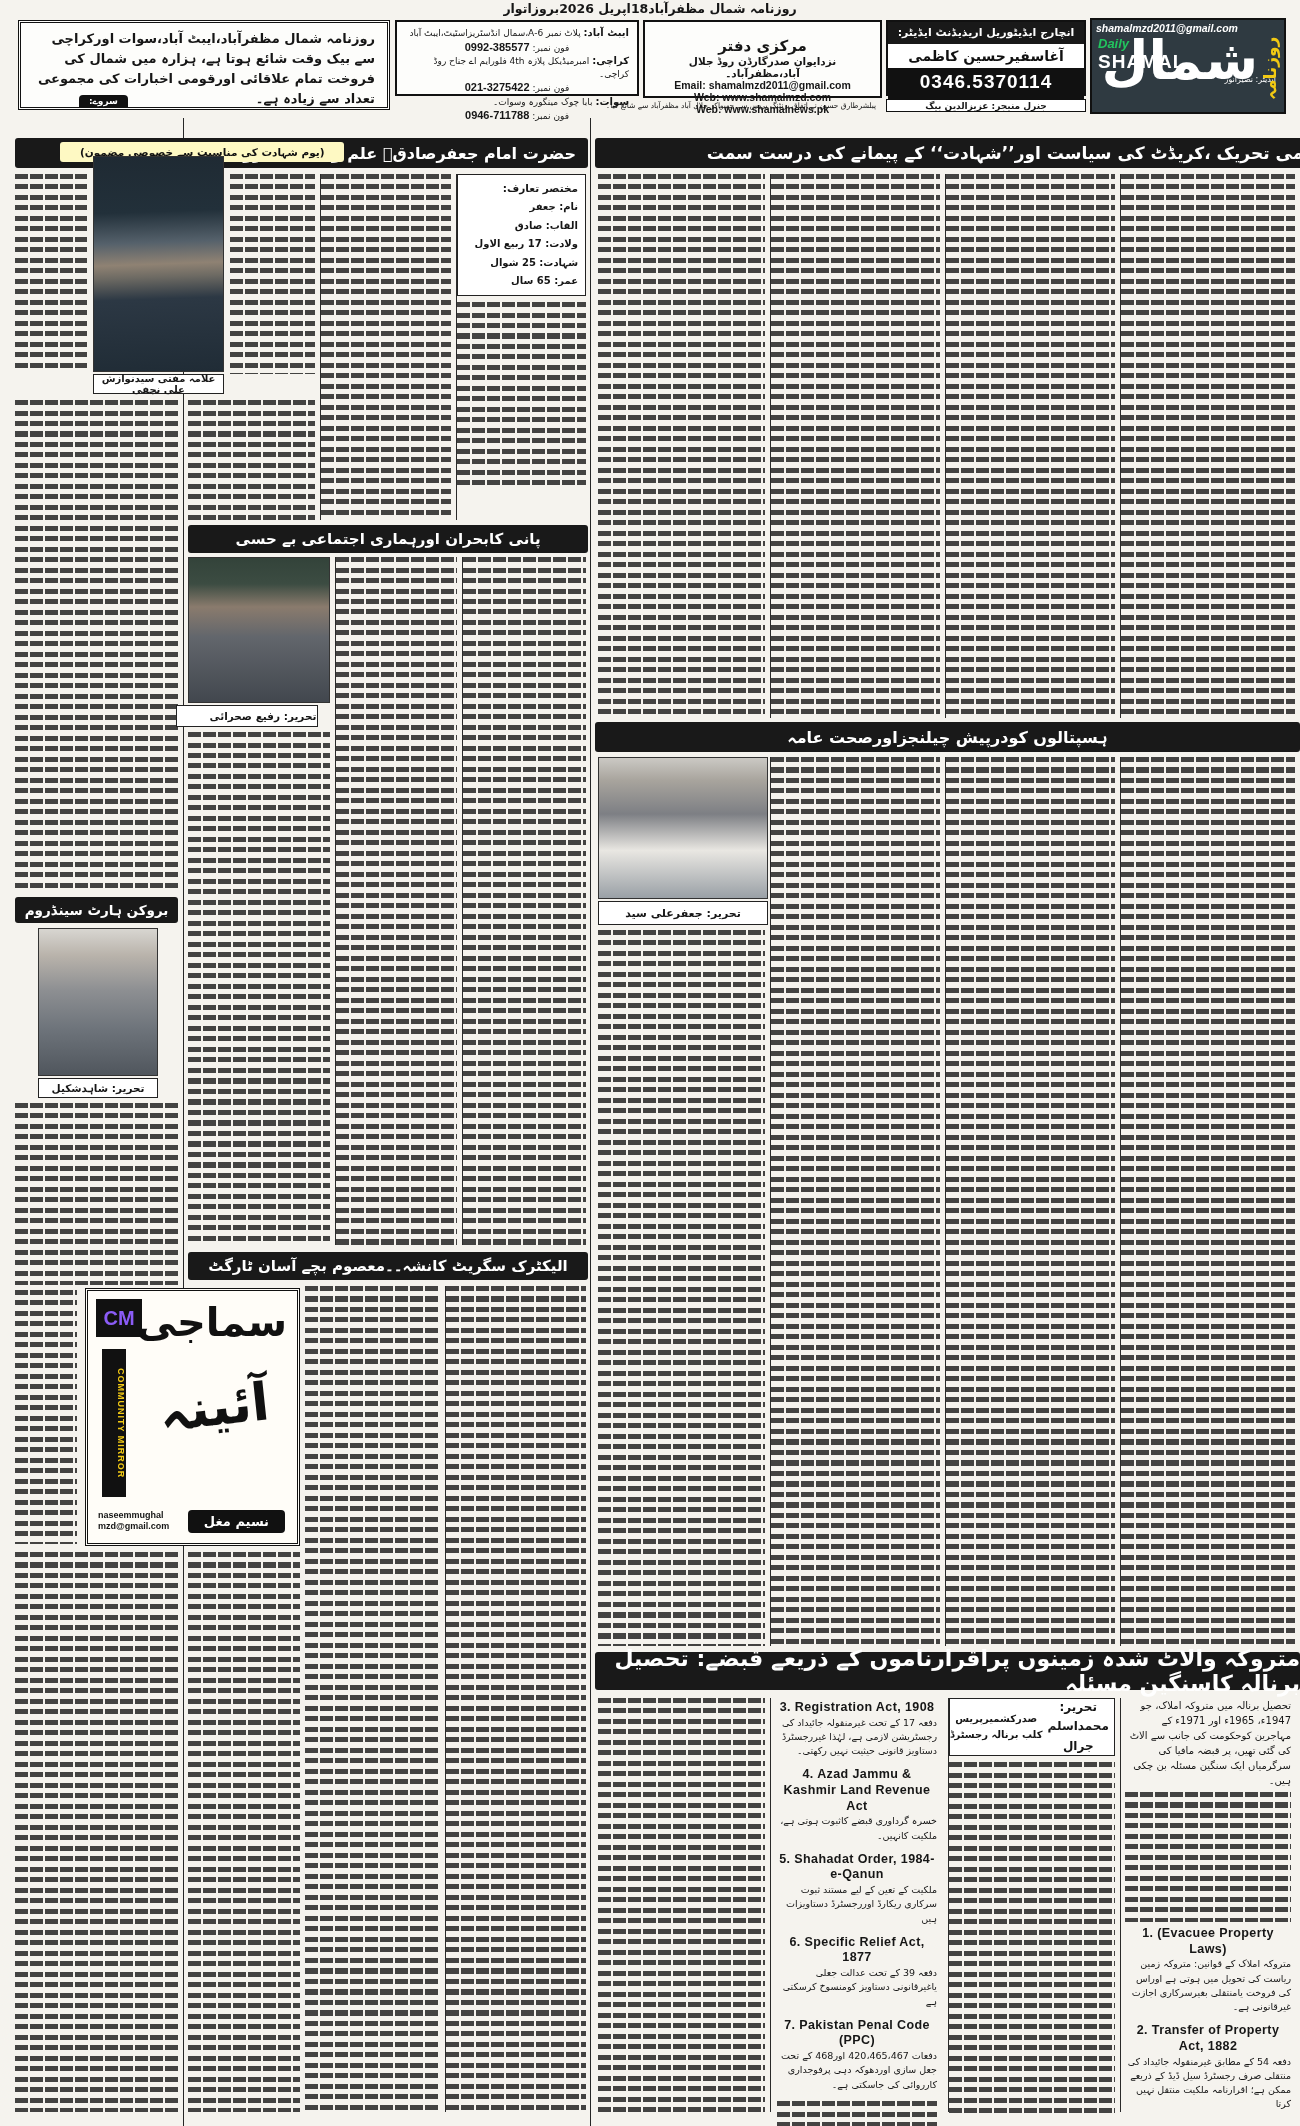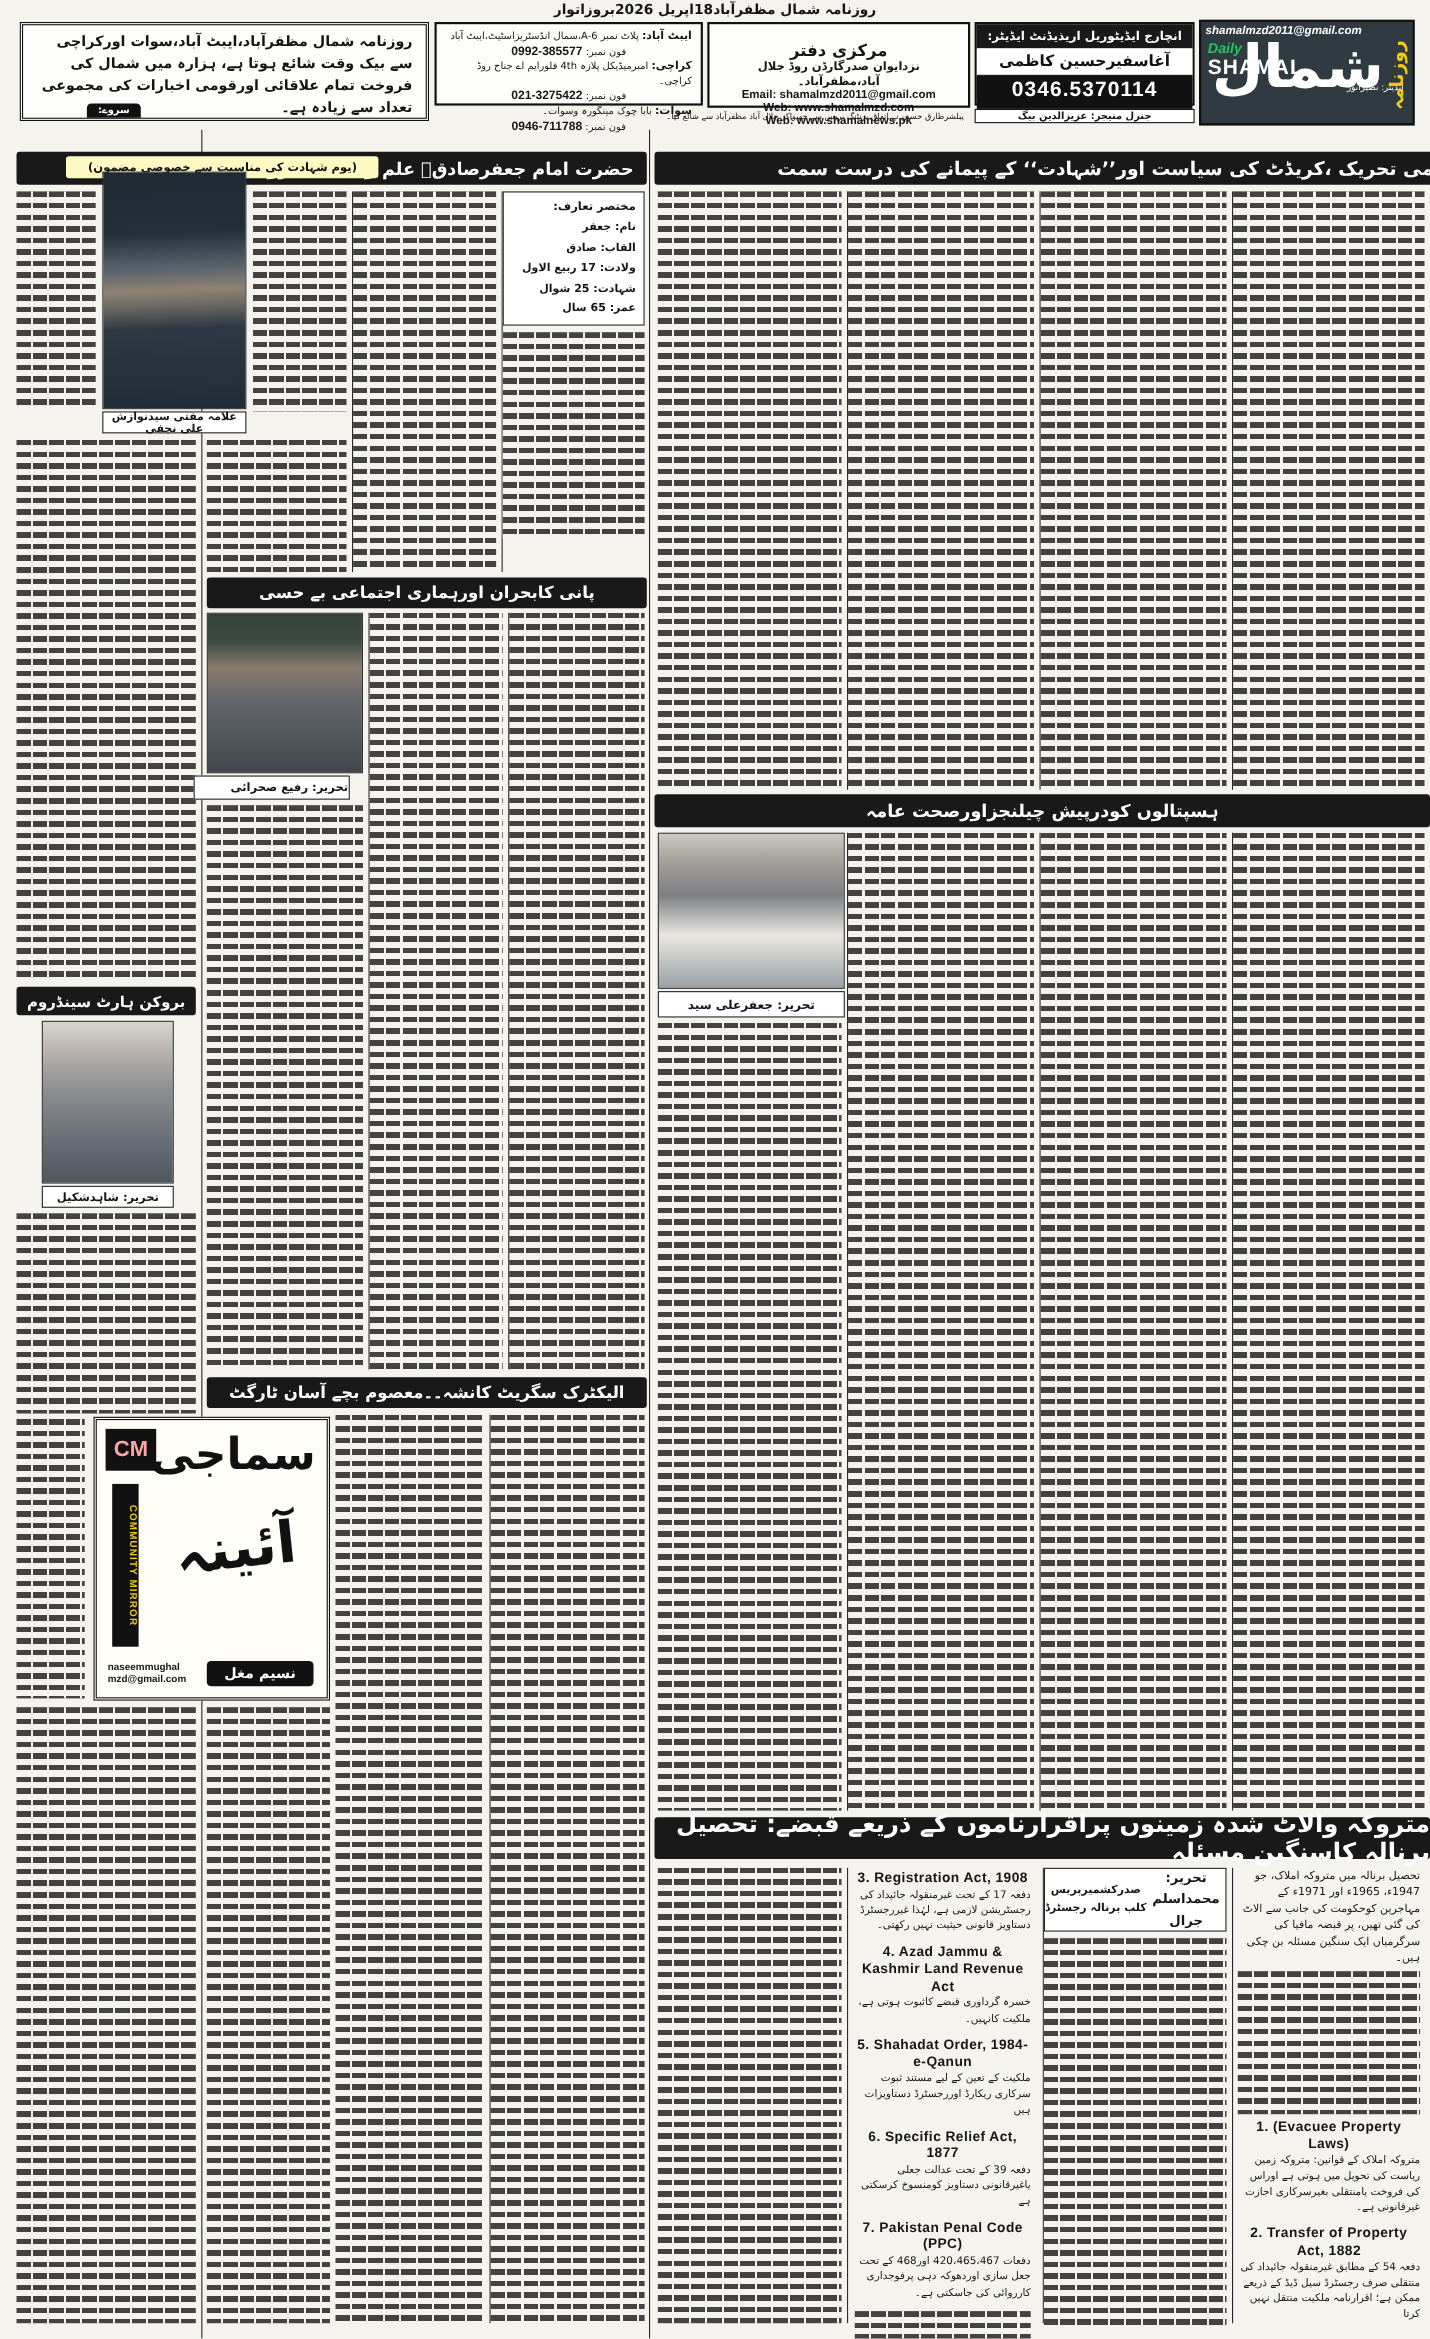--- a/index.html
+++ b/index.html
@@ -95,21 +95,21 @@
 <div class="abs bar urdu" style="left:15px;top:897px;width:163px;height:26px;">
   <span style="font-size:13.5px;">بروکن ہارٹ سینڈروم</span>
 </div>
 <div class="abs photo" style="left:38px;top:928px;width:120px;height:148px;background:linear-gradient(180deg,#d8d6d1 0%,#b9b3ab 18%,#8d8f92 42%,#6e747b 68%,#50565d 100%);"></div>
 <div class="abs cap urdu" style="left:38px;top:1078px;width:120px;height:20px;font-size:10.5px;">تحریر: شاہدشکیل</div>
 <div class="abs fill" style="left:15px;top:1103px;width:163px;height:182px;"></div>
 <div class="abs fill" style="left:15px;top:1290px;width:62px;height:254px;"></div>
 <div class="abs fill" style="left:15px;top:1552px;width:163px;height:560px;"></div>
 
 <div class="abs" style="left:85px;top:1288px;width:215px;height:258px;border:3px double #111;background:#fffdf8;overflow:hidden;">
-  <div class="latin" style="position:absolute;left:8px;top:8px;width:46px;height:38px;background:#111;color:#fca5a5;font-size:20px;font-weight:bold;display:flex;align-items:center;justify-content:center;">CM</div>
+  <div class="latin" style="position:absolute;left:8px;top:8px;width:46px;height:38px;background:#111;color:#8b5cf6;font-size:20px;font-weight:bold;display:flex;align-items:center;justify-content:center;">CM</div>
   <div class="abs urdu" style="right:10px;top:8px;font-size:40px;font-weight:bold;color:#111;">سماجی</div>
   <div class="abs latin" style="left:14px;top:58px;width:24px;height:148px;background:#111;color:#f2c913;font-size:9px;font-weight:bold;writing-mode:vertical-rl;text-align:center;letter-spacing:1px;">COMMUNITY MIRROR</div>
   <div class="abs urdu" style="right:28px;top:86px;font-size:52px;font-weight:bold;color:#111;transform:rotate(-6deg);">آئینہ</div>
   <div class="abs latin" style="left:10px;bottom:10px;font-size:9px;font-weight:bold;line-height:1.3;direction:ltr;">
     <div>naseemmughal</div>
     <div>mzd@gmail.com</div>
   </div>
   <div class="abs urdu" style="right:12px;bottom:10px;background:#111;color:#fff;font-size:13px;font-weight:bold;padding:4px 16px;border-radius:4px;">نسیم مغل</div>
 </div>
 

